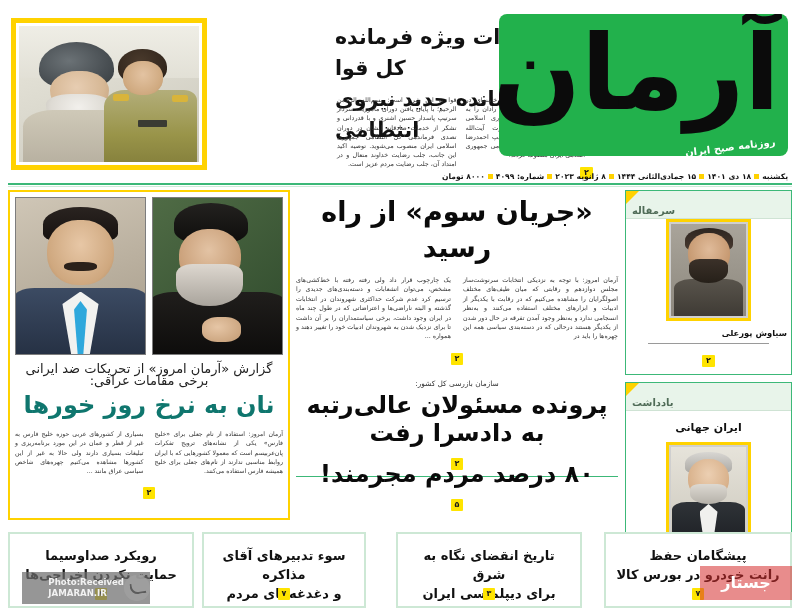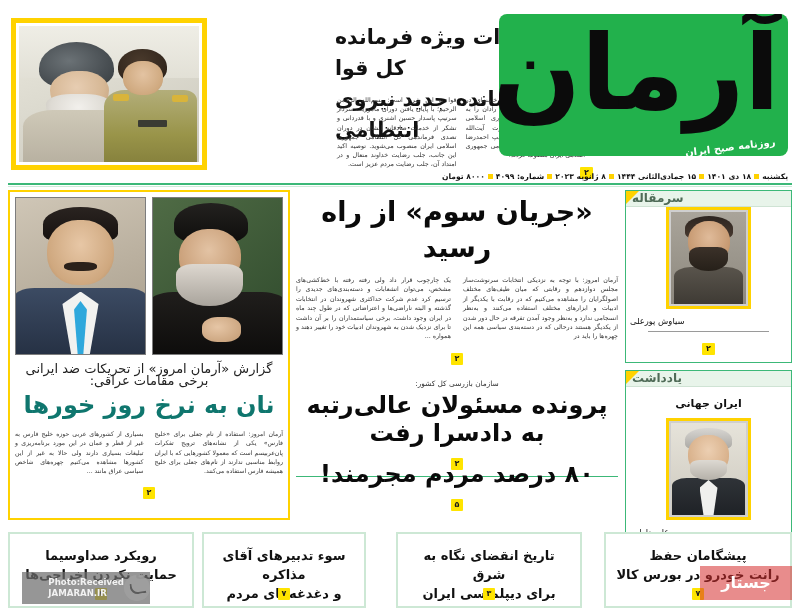--- a/index.html
+++ b/index.html
@@ -95,35 +95,35 @@
   .toprule2{position:absolute;left:8px;top:186px;width:784px;height:1px;background:#cfe9da;}
 
   
   .sidebar{position:absolute;left:625px;top:190px;width:167px;height:330px;}
   .sb-card{
     position:relative;border:1.6px solid #3cb878;background:#fff;box-sizing:border-box;
     width:167px;margin-bottom:7px;
   }
   .sb-tag{
     position:relative;height:15px;background:#e8f4ea;border-bottom:1px solid #cfe3d4;
-    direction:rtl;text-align:left;padding:0 18px 0 6px;
-    font-size:12px;line-height:15px;font-weight:bold;color:#4f6b57;
+    direction:rtl;text-align:left;padding:12px 18px 0 6px;
+    font-size:10px;line-height:15px;font-weight:bold;color:#4f6b57;
   }
   .sb-tag:after{
     content:"";position:absolute;left:0;top:0;width:0;height:0;
     border-top:13px solid #ffd200;border-right:13px solid transparent;
   }
   .sb-head{
     direction:rtl;text-align:center;font-weight:bold;color:#111;
     font-size:11px;line-height:15px;padding:9px 6px 7px 6px;
   }
   .sb-photo{width:85px;height:102px;margin:0 auto;border:3px solid #ffd200;background:#cfcfcf;box-sizing:border-box;padding:2px;}
   .sb-photo .inner{width:100%;height:100%;overflow:hidden;position:relative;}
   .sb-name{
-    direction:rtl;text-align:left;font-size:8.4px;font-weight:normal;color:#111;
+    direction:rtl;text-align:right;font-size:8.4px;font-weight:bold;color:#111;
     padding:7px 4px 5px 4px;
   }
   .sb-rule{height:1px;background:#9a9a9a;margin:0 22px;}
   .sb-pn{text-align:center;padding:4px 0 7px 0;}
 
   
   .pa-bg{position:absolute;inset:0;background:linear-gradient(180deg,#a9a49a,#8d887e);}
   .pa-head{position:absolute;left:22%;top:10%;width:56%;height:44%;
      background:radial-gradient(ellipse at 50% 40%,#e0bb9a 0%,#c79a72 70%,#a87c57 100%);
      border-radius:48% 48% 46% 46%;}

